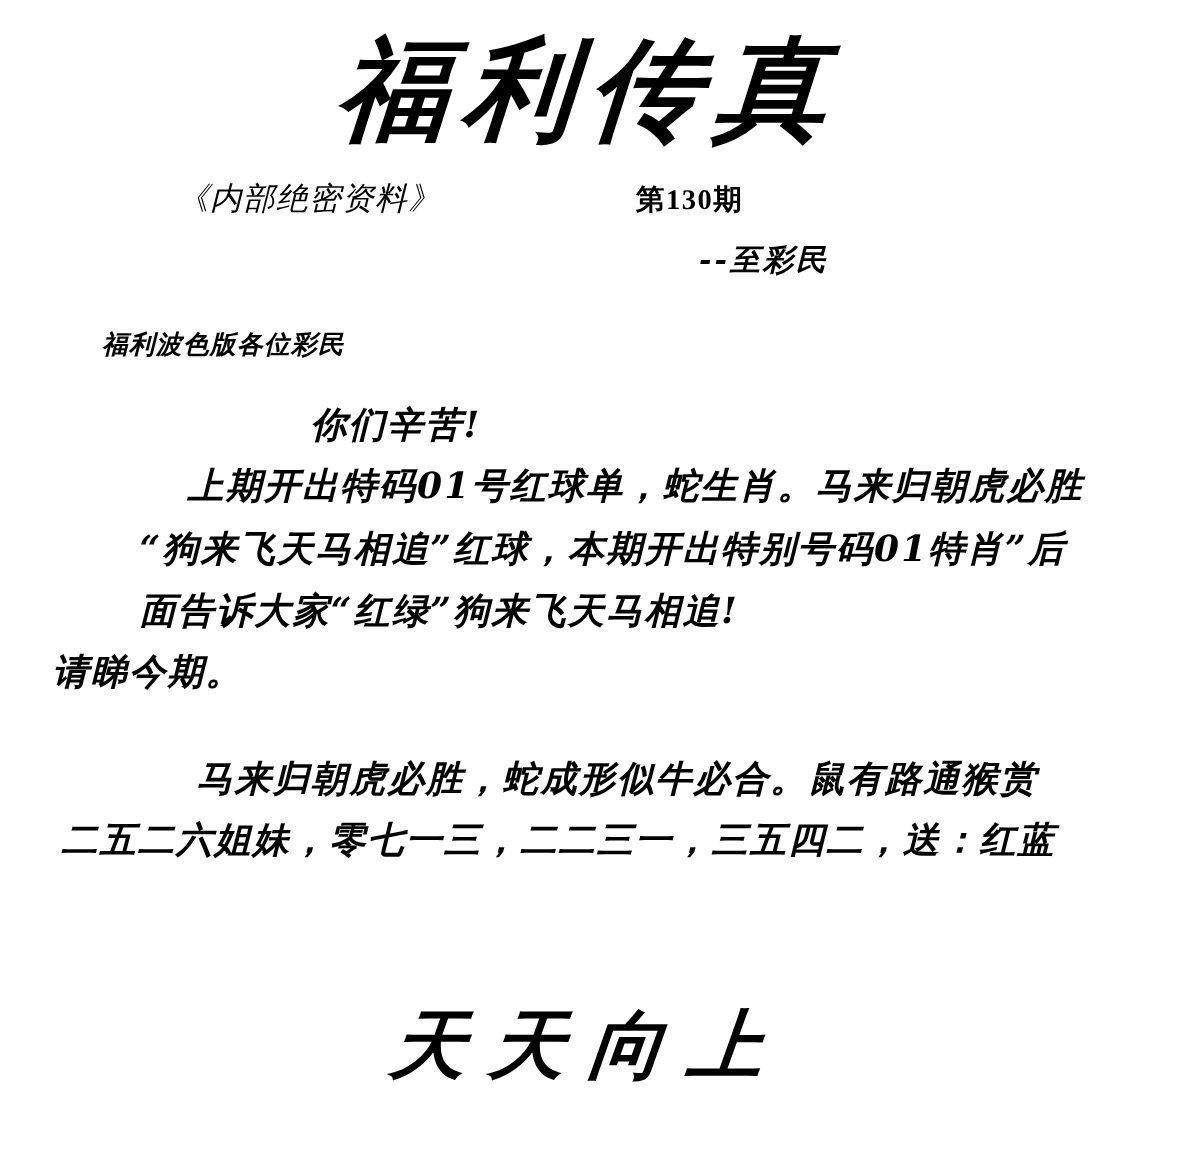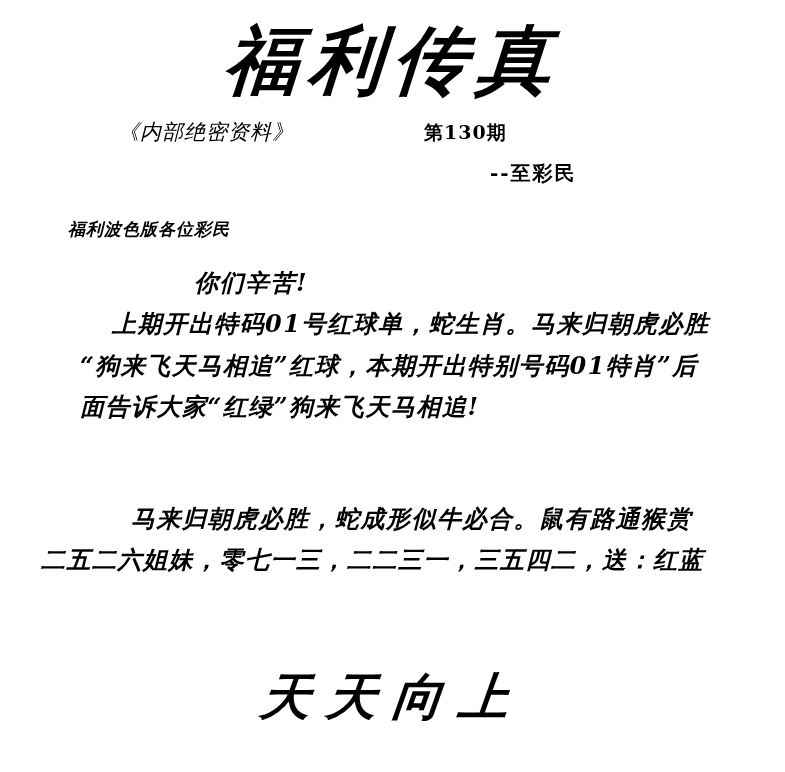--- a/index.html
+++ b/index.html
@@ -52,45 +52,47 @@
     font-weight: normal;
     letter-spacing: 1px;
   }
   .subhead-issue {
     position: absolute;
     left: 424px;
     top: 2px;
     font-size: 19px;
     font-weight: bold;
     letter-spacing: 1px;
+    font-family: Liberation Serif, serif;
   }
   .subhead-byline {
     position: absolute;
-    left: 490px;
+    left: 466px;
     top: 42px;
     font-size: 20px;
     font-weight: bold;
+    font-style: italic;
     letter-spacing: 2px;
   }
 
   
   .greeting {
     position: absolute;
     left: 68px;
     top: 218px;
     font-size: 17px;
     font-weight: bold;
     font-style: italic;
     letter-spacing: 1px;
   }
 
   
   .body-block {
     position: absolute;
-    left: 4px;
+    left: 17px;
     top: 262px;
     width: 650px;
   }
   .line {
     font-size: 24px;
     font-weight: bold;
     font-style: italic;
     letter-spacing: 1.5px;
     line-height: 1.72;
     white-space: nowrap;
@@ -140,20 +142,21 @@
     <div class="subhead-byline">--至彩民</div>
   </div>
 
   <div class="greeting">福利波色版各位彩民</div>
 
   <div class="body-block">
     <div class="line indent-big">你们辛苦!</div>
     <div class="line indent-mid">上期开出特码01号红球单，蛇生肖。马来归朝虎必胜</div>
     <div class="line indent-sm">“狗来飞天马相追”红球，本期开出特别号码01特肖”后</div>
     <div class="line indent-sm">面告诉大家“红绿”狗来飞天马相追!</div>
+    <div class="line indent-none">请睇今期。</div>
   </div>
 
   <div class="para2">
     <div class="line indent-mid">马来归朝虎必胜，蛇成形似牛必合。鼠有路通猴赏</div>
     <div class="line indent-none">二五二六姐妹，零七一三，二二三一，三五四二，送：红蓝</div>
   </div>
 
   <div class="footer">
     <div class="footer-title">天天向上</div>
   </div>

